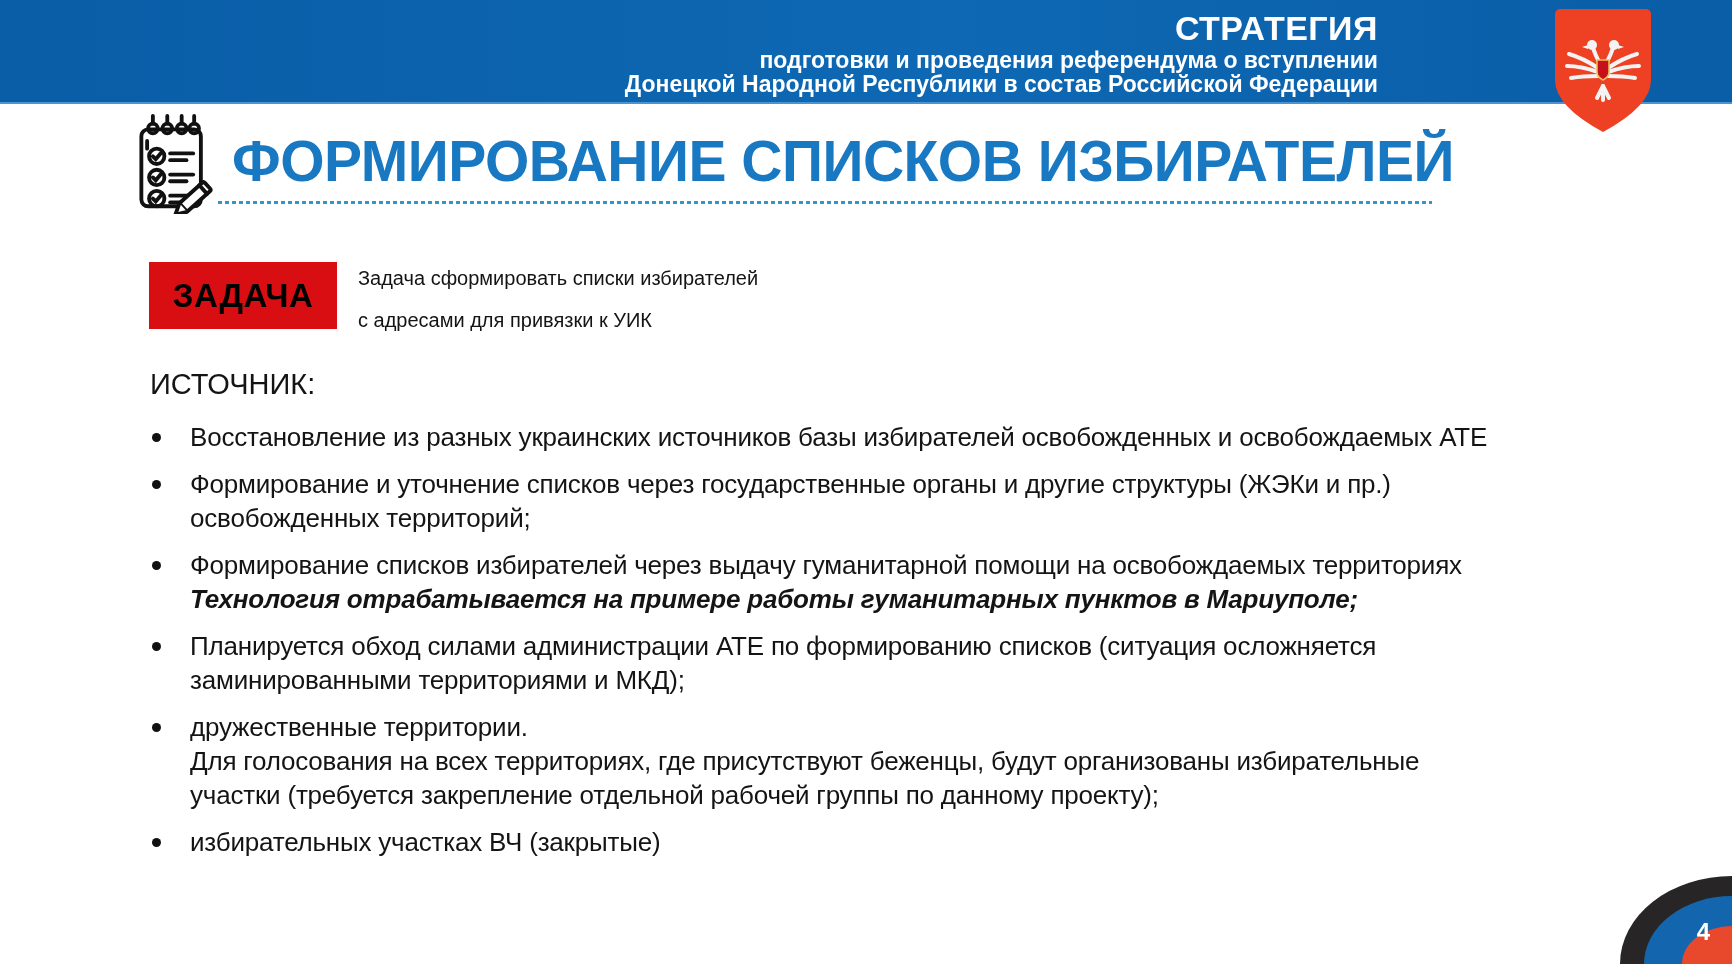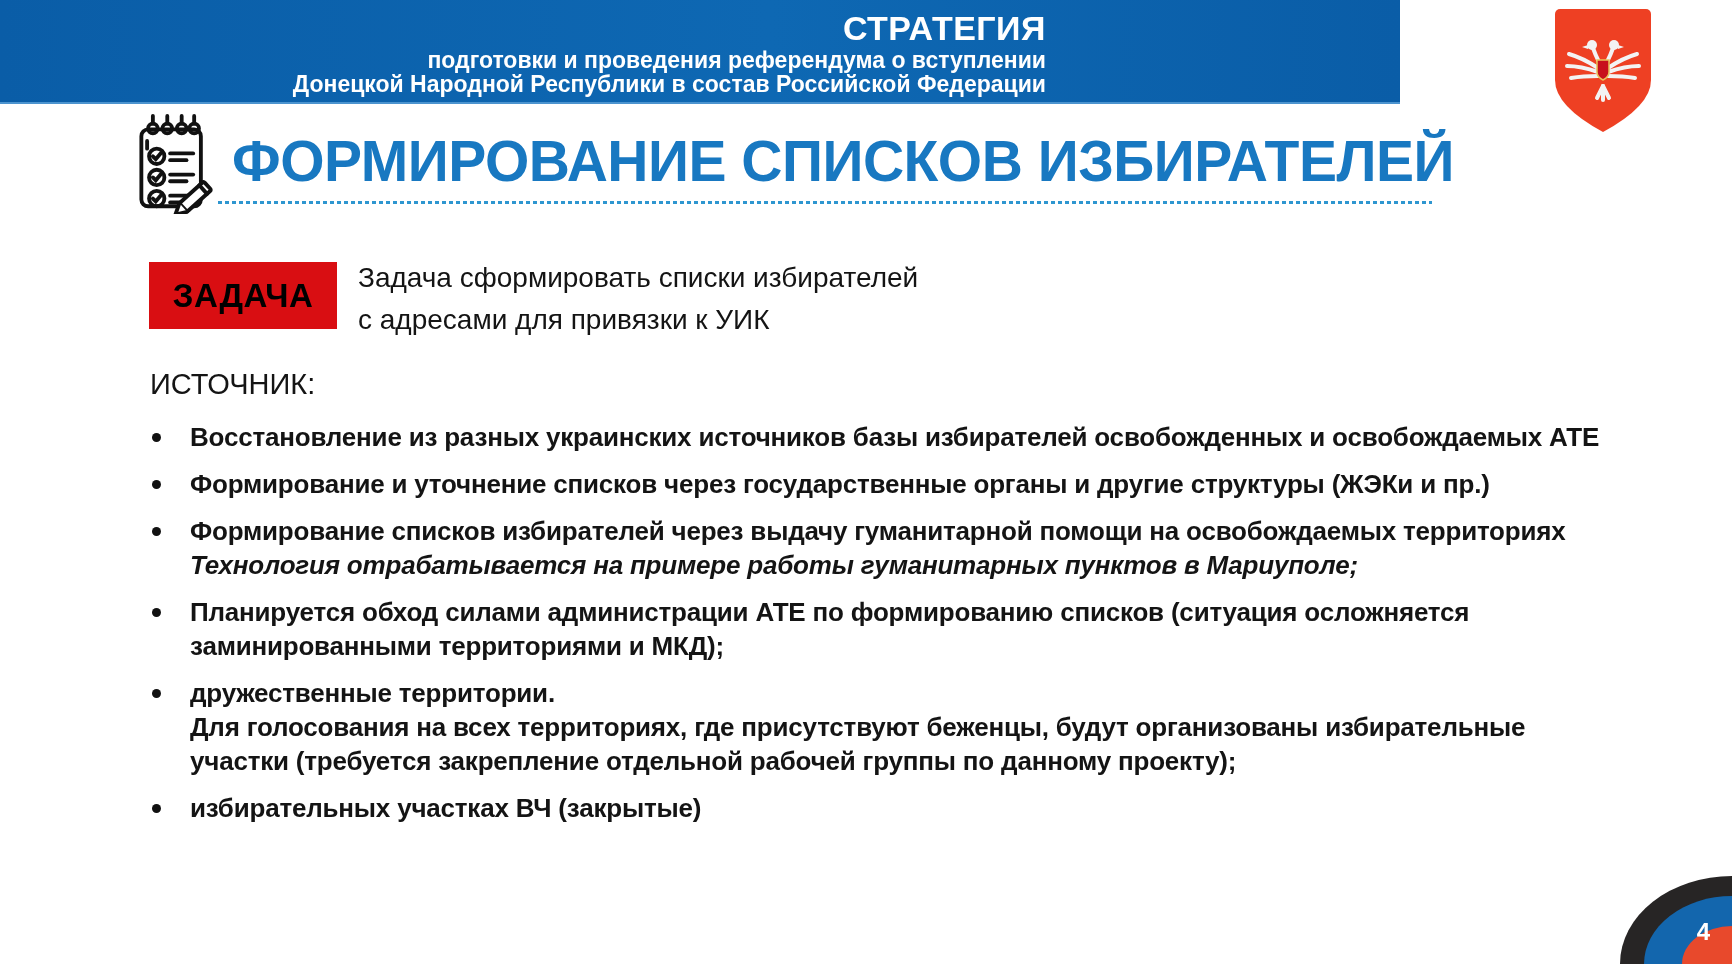--- a/index.html
+++ b/index.html
@@ -14,21 +14,21 @@
     --corner-orange:#e8492c;
     --text-black:#141414;
   }
   *{margin:0;padding:0;box-sizing:border-box;}
   html,body{width:1732px;height:964px;background:#ffffff;overflow:hidden;}
   body{font-family:"Liberation Sans",sans-serif;color:var(--text-black);}
   .stage{position:relative;width:1732px;height:964px;background:#fff;}
 
   
   .header-bar{
-    position:absolute;left:0;top:0;width:1400px;height:104px;
+    position:absolute;left:0;top:0;width:1732px;height:104px;
     background:linear-gradient(90deg,#0a5da7 0%,#0e68b3 55%,#0a5da7 100%);
     border-bottom:2px solid #4c94cf;
   }
   .header-text{
     position:absolute;top:8px;right:354px;text-align:right;color:#fff;
   }
   .header-title{font-size:34px;font-weight:800;line-height:40px;letter-spacing:.5px;}
   .header-sub{font-size:23px;font-weight:700;line-height:24px;}
 
   .emblem{position:absolute;left:1553px;top:8px;width:100px;height:126px;z-index:5;}
@@ -44,35 +44,35 @@
     position:absolute;left:218px;top:201px;width:1214px;height:3px;
     background:repeating-linear-gradient(90deg,var(--dotted-blue) 0 4px,transparent 4px 7px);
   }
 
   
   .task-box{
     position:absolute;left:149px;top:262px;width:188px;height:67px;
     background:var(--task-red);display:flex;align-items:center;justify-content:center;
   }
   .task-box-label{color:#000000;font-size:33px;font-weight:800;letter-spacing:.5px;}
-  .task-text{position:absolute;left:358px;top:257px;font-size:28px;line-height:42px;color:var(--text-black);}
+  .task-text{position:absolute;left:358px;top:257px;font-size:20px;line-height:42px;color:var(--text-black);}
 
   
   .source-heading{position:absolute;left:150px;top:368px;font-size:29px;color:var(--text-black);}
   .source-list{position:absolute;left:150px;top:420px;width:1480px;}
   .bullet-item{display:flex;margin-bottom:13px;}
   .bullet-marker{
     flex:0 0 40px;position:relative;
   }
   .bullet-marker::after{
     content:"";position:absolute;left:2px;top:13px;width:9px;height:9px;border-radius:50%;
     background:#111;
   }
   .bullet-text{flex:1;}
-  .bullet-line{font-size:26px;line-height:34px;white-space:nowrap;letter-spacing:-.2px;font-weight:bold;}
+  .bullet-line{font-size:26px;line-height:34px;white-space:nowrap;letter-spacing:-.2px;}
   .bullet-line.bold-italic{font-weight:700;font-style:italic;}
 
   
   .corner{position:absolute;right:0;bottom:0;width:120px;height:96px;}
   .corner .arc{position:absolute;right:0;bottom:0;}
   .arc-black{width:112px;height:88px;background:var(--corner-black);border-top-left-radius:100% 100%;}
   .arc-blue{width:88px;height:68px;background:var(--corner-blue);border-top-left-radius:100% 100%;}
   .arc-orange{width:50px;height:38px;background:var(--corner-orange);border-top-left-radius:100% 100%;}
   .page-number{
     position:absolute;right:22px;bottom:18px;color:#fff;font-size:24px;font-weight:600;z-index:3;
@@ -171,20 +171,21 @@
       <div class="bullet-item">
         <span class="bullet-marker"></span>
         <div class="bullet-text">
           <div class="bullet-line">Восстановление из разных украинских источников базы избирателей освобожденных и освобождаемых АТЕ</div>
         </div>
       </div>
       <div class="bullet-item">
         <span class="bullet-marker"></span>
         <div class="bullet-text">
           <div class="bullet-line">Формирование и уточнение списков через государственные органы и другие структуры (ЖЭКи и пр.)</div>
+          <div class="bullet-line">освобожденных территорий;</div>
         </div>
       </div>
       <div class="bullet-item">
         <span class="bullet-marker"></span>
         <div class="bullet-text">
           <div class="bullet-line">Формирование списков избирателей через выдачу гуманитарной помощи на освобождаемых территориях</div>
           <div class="bullet-line bold-italic">Технология отрабатывается на примере работы гуманитарных пунктов в Мариуполе;</div>
         </div>
       </div>
       <div class="bullet-item">

